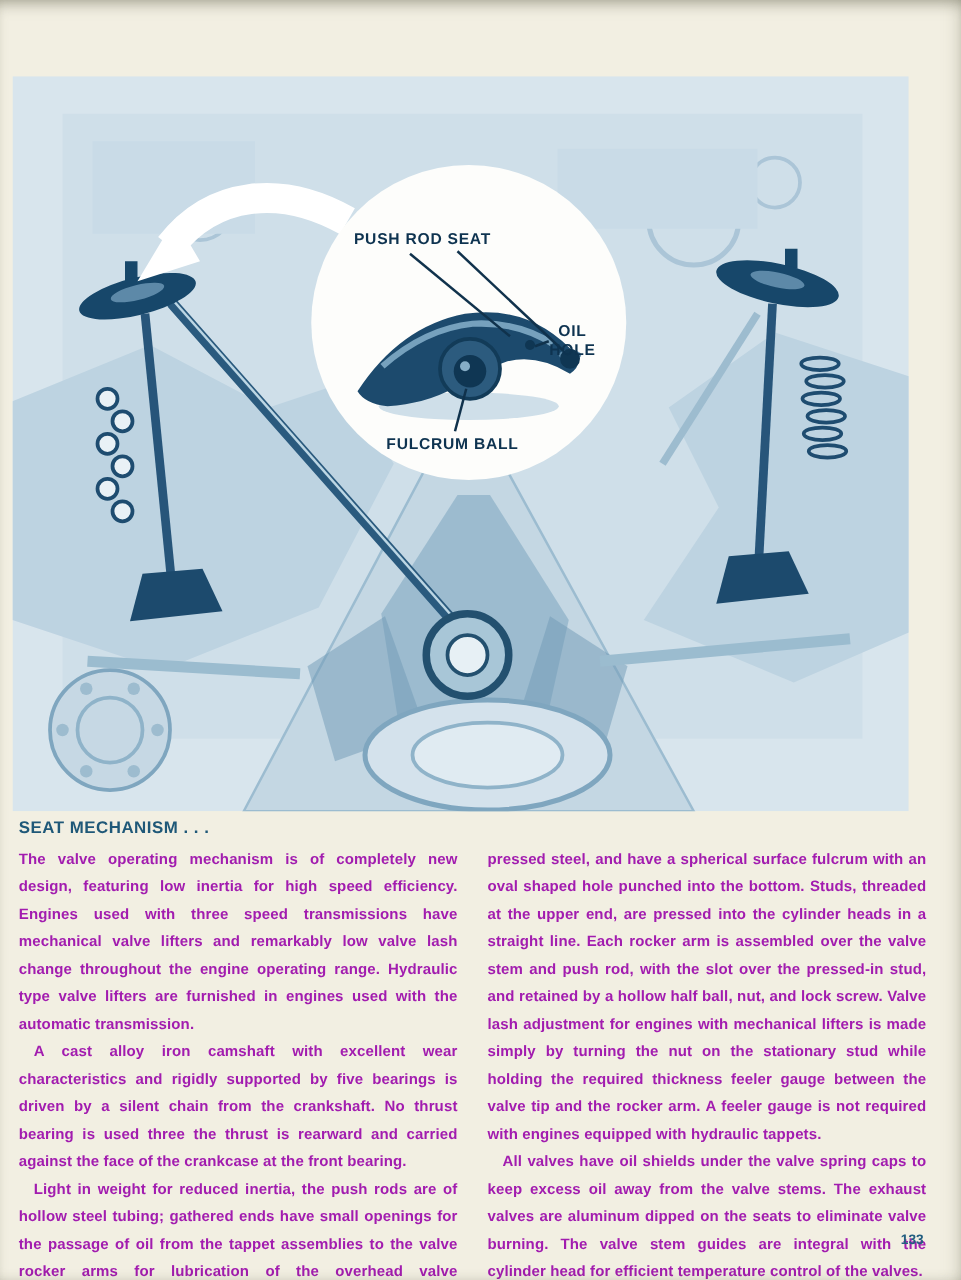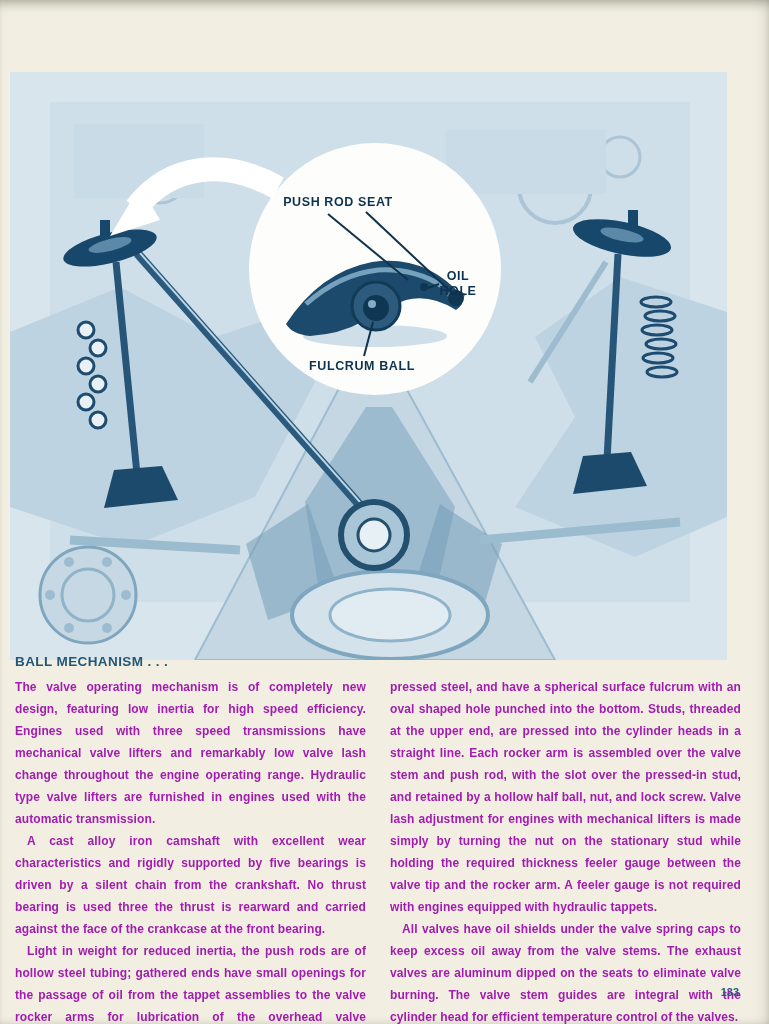--- a/index.html
+++ b/index.html
@@ -15,21 +15,21 @@
   .page::after {
     content: "";
     position: absolute; inset: 0;
     pointer-events: none;
     box-shadow: inset 0 9px 12px -7px rgba(95,95,75,.55),
                 inset -10px 0 18px -13px rgba(95,95,75,.40),
                 inset 0 -6px 10px -8px rgba(95,95,75,.30);
   }
   .illustration {
     position: absolute;
-    left: 10px; top: 72px;
+    left: 10px; top: 61px;
     width: 717px; height: 488px;
   }
   .illustration svg { display: block; }
   .fig-label {
     font-family: "Liberation Sans", sans-serif;
     font-weight: 700;
     font-size: 12.5px;
     letter-spacing: 0.6px;
     fill: #0e3350;
   }
@@ -167,21 +167,21 @@
 
       <text class="fig-label" x="328" y="134" text-anchor="middle">PUSH ROD SEAT</text>
       <text class="fig-label" x="448" y="208" text-anchor="middle">OIL</text>
       <text class="fig-label" x="448" y="223" text-anchor="middle">HOLE</text>
       <text class="fig-label" x="352" y="298" text-anchor="middle">FULCRUM BALL</text>
     </svg>
   </div>
 
   <div class="content">
     <div class="col col-left">
-      <h2>BALL MECHANISM . . .</h2>
+      <h2>SEAT MECHANISM . . .</h2>
       <p>The valve operating mechanism is of completely new design, featuring low inertia for high speed efficiency. Engines used with three speed transmissions have mechanical valve lifters and remarkably low valve lash change throughout the engine operating range. Hydraulic type valve lifters are furnished in engines used with the automatic transmission.</p>
       <p class="indent">A cast alloy iron camshaft with excellent wear characteristics and rigidly supported by five bearings is driven by a silent chain from the crankshaft. No thrust bearing is used three the thrust is rearward and carried against the face of the crankcase at the front bearing.</p>
       <p class="indent">Light in weight for reduced inertia, the push rods are of hollow steel tubing; gathered ends have small openings for the passage of oil from the tappet assemblies to the valve rocker arms for lubrication of the overhead valve mechanism.</p>
 
     </div>
     <div class="col col-right">
       <p>pressed steel, and have a spherical surface fulcrum with an oval shaped hole punched into the bottom. Studs, threaded at the upper end, are pressed into the cylinder heads in a straight line. Each rocker arm is assembled over the valve stem and push rod, with the slot over the pressed-in stud, and retained by a hollow half ball, nut, and lock screw. Valve lash adjustment for engines with mechanical lifters is made simply by turning the nut on the stationary stud while holding the required thickness feeler gauge between the valve tip and the rocker arm. A feeler gauge is not required with engines equipped with hydraulic tappets.</p>
       <p class="indent">All valves have oil shields under the valve spring caps to keep excess oil away from the valve stems. The exhaust valves are aluminum dipped on the seats to eliminate valve burning. The valve stem guides are integral with the cylinder head for efficient temperature control of the valves.</p>
     </div>
   </div>

